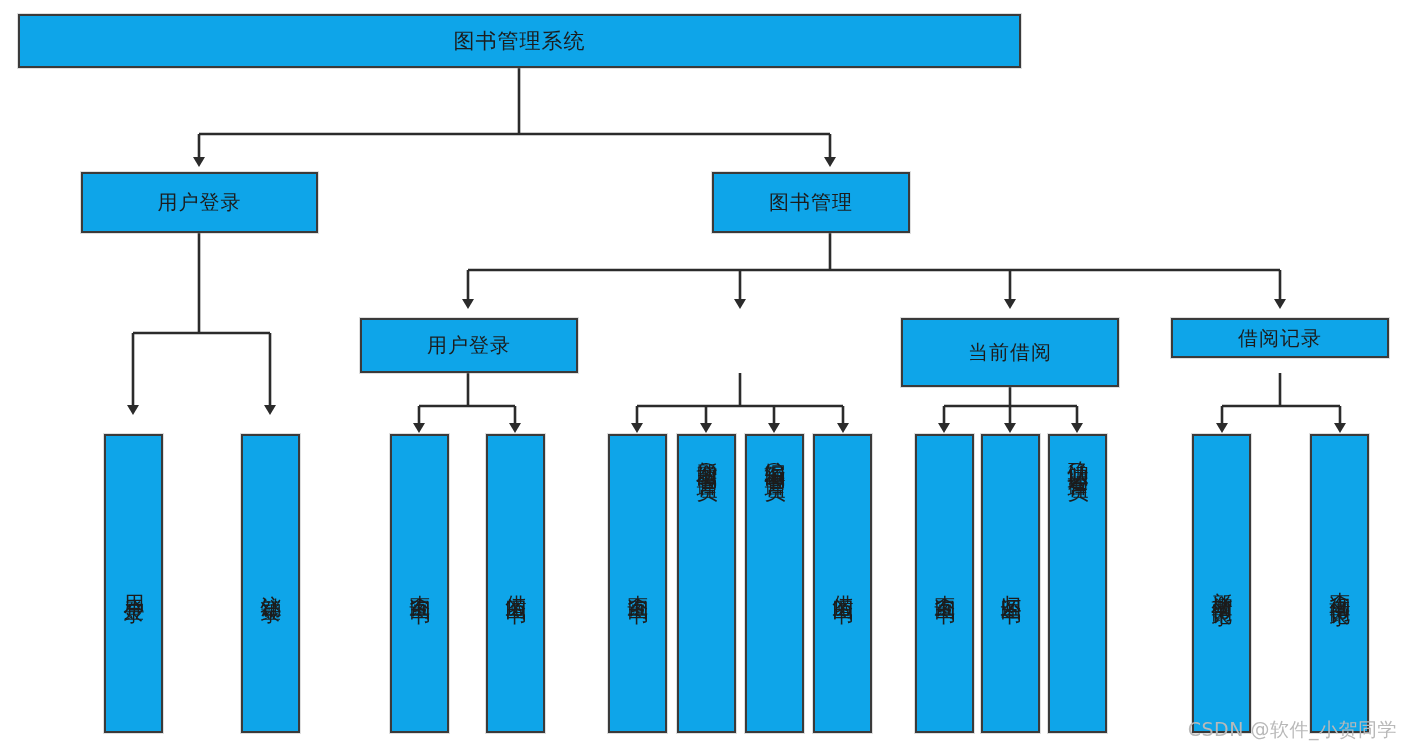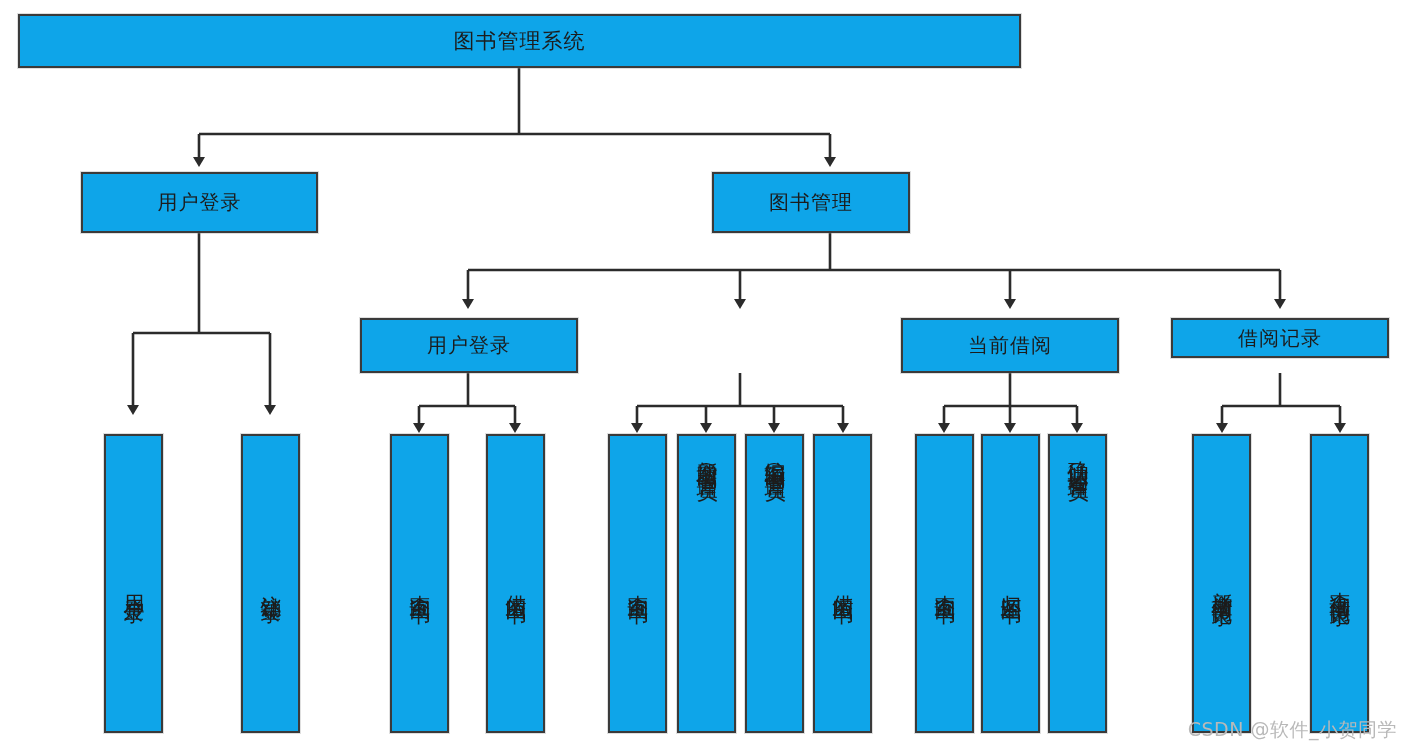--- a/index.html
+++ b/index.html
@@ -145,21 +145,21 @@
 
   <div class="node lvl2" style="left:712px; top:172px; width:198px; height:61px;">
     <span class="htext">图书管理</span>
   </div>
 
   <div class="node lvl3" style="left:360px; top:318px; width:218px; height:55px;">
     <span class="htext">用户登录</span>
   </div>
 
 
-  <div class="node lvl3" style="left:901px; top:318px; width:218px; height:55px;">
+  <div class="node lvl3" style="left:901px; top:318px; width:218px; height:69px;">
     <span class="htext">当前借阅</span>
   </div>
 
   <div class="node lvl3" style="left:1171px; top:318px; width:218px; height:40px;">
     <span class="htext">借阅记录</span>
   </div>
 
   <div class="node leaf center" style="left:104px; top:434px; width:59px; height:299px;">
     <span class="vtext">用户登录</span>
   </div>

